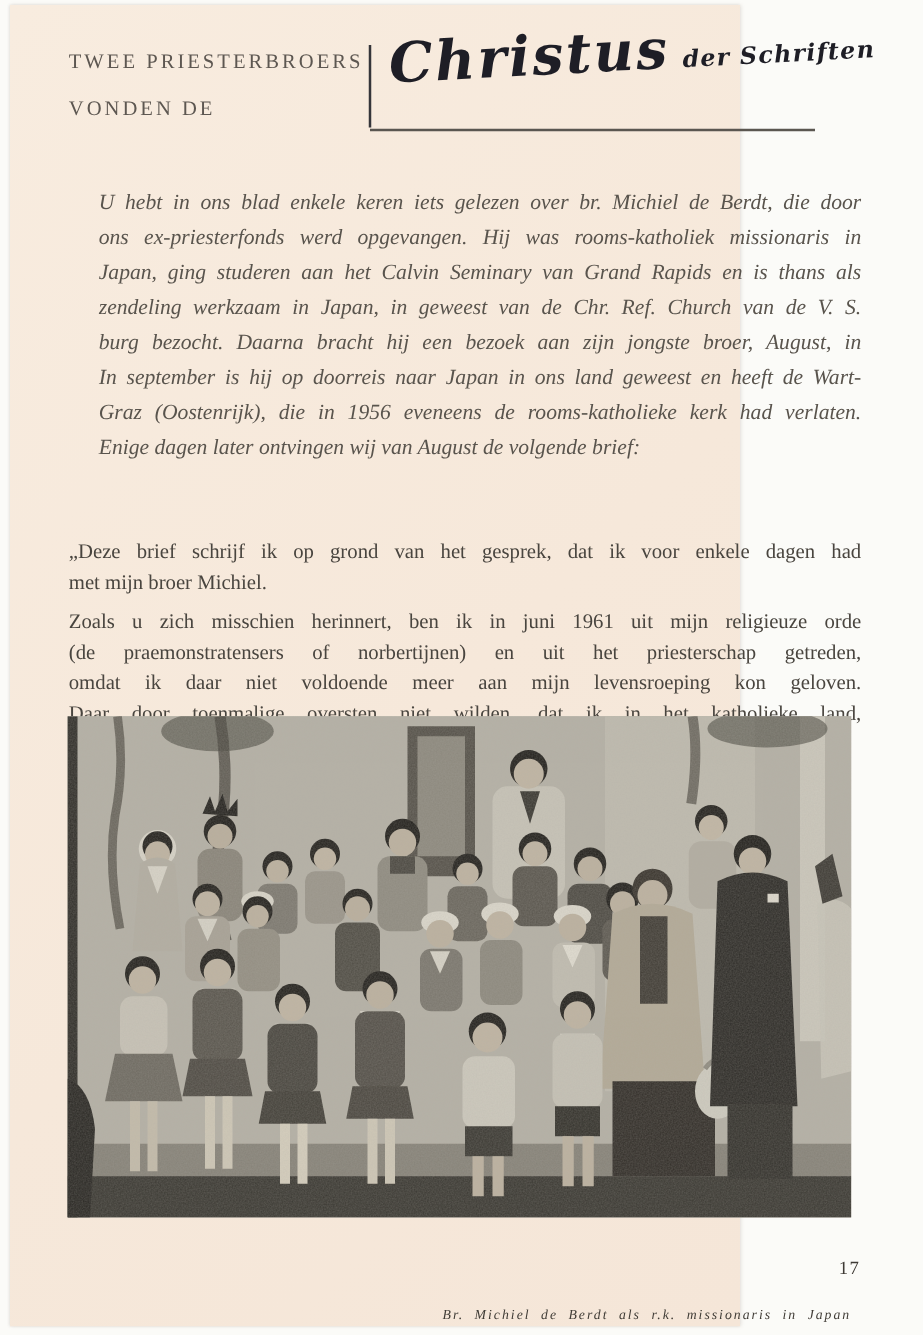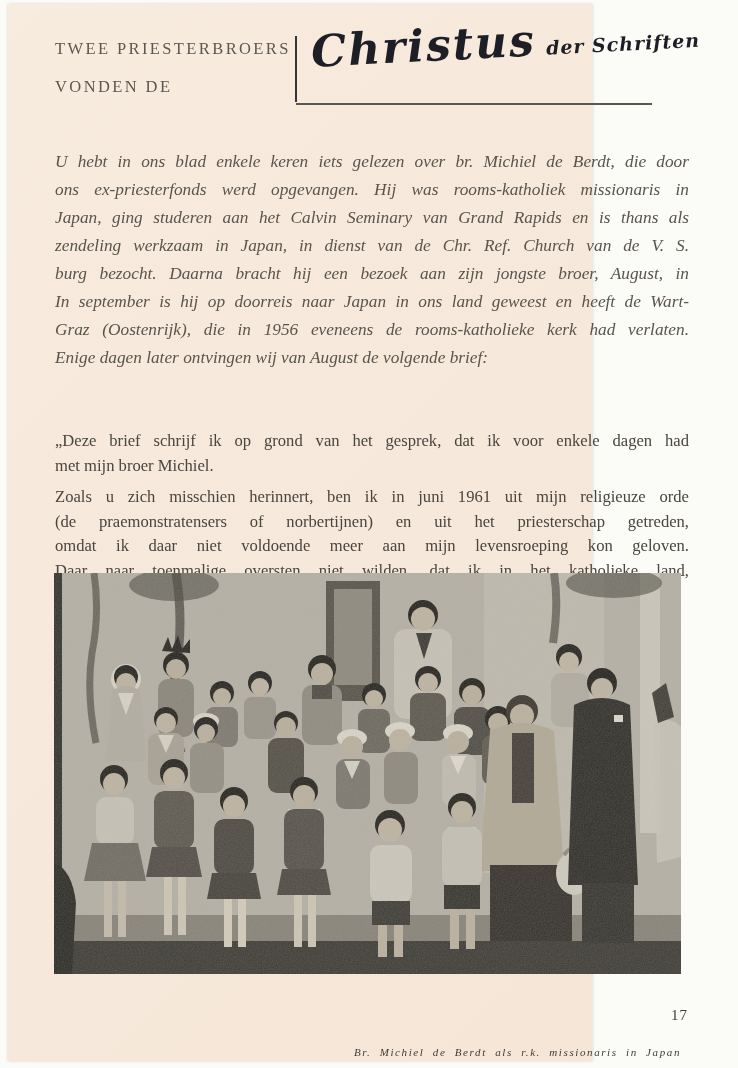--- a/index.html
+++ b/index.html
@@ -34,21 +34,21 @@
   .masthead .small{
     font-family:"DejaVu Serif", serif;font-style:italic;font-weight:bold;
     font-size:19px;letter-spacing:1px;margin-left:10px;
   }
   .hrule{position:absolute;left:288px;top:99px;width:356px;height:1.6px;background:#5a5650;}
   
   .intro{
     position:absolute;left:47px;top:144px;width:634px;
     font-style:italic;font-size:17.3px;color:#59544d;
   }
-  .intro .ln{height:28px;line-height:28px;white-space:nowrap;}
+  .intro .ln{height:28px;line-height:28px;white-space:nowrap;margin-left:24px;}
   .jline{text-align:justify;text-align-last:justify;white-space:normal !important;overflow:hidden;}
   
   .letter{
     position:absolute;left:47px;top:381px;width:634px;
     font-size:16.6px;color:#49453f;margin-top:44px;
   }
   .letter .ln{height:24.5px;line-height:24.5px;white-space:nowrap;}
   .pgap{height:7px;}
   
   .photo{
@@ -79,35 +79,35 @@
   <div class="vrule"></div>
   <div class="masthead">
     <span class="big">Christus</span><span class="small">der Schriften</span>
   </div>
   <div class="hrule"></div>
 
   <div class="intro">
     <div class="ln jline">U hebt in ons blad enkele keren iets gelezen over br. Michiel de Berdt, die door</div>
     <div class="ln jline">ons ex-priesterfonds werd opgevangen. Hij was rooms-katholiek missionaris in</div>
     <div class="ln jline">Japan, ging studeren aan het Calvin Seminary van Grand Rapids en is thans als</div>
-    <div class="ln jline">zendeling werkzaam in Japan, in dienst van de Chr. Ref. Church van de V. S.</div>
+    <div class="ln jline">zendeling werkzaam in Japan, in geweest van de Chr. Ref. Church van de V. S.</div>
     <div class="ln jline">burg bezocht. Daarna bracht hij een bezoek aan zijn jongste broer, August, in</div>
     <div class="ln jline">In september is hij op doorreis naar Japan in ons land geweest en heeft de Wart-</div>
     <div class="ln jline">Graz (Oostenrijk), die in 1956 eveneens de rooms-katholieke kerk had verlaten.</div>
     <div class="ln">Enige dagen later ontvingen wij van August de volgende brief:</div>
   </div>
 
   <div class="letter">
     <div class="ln jline">„Deze brief schrijf ik op grond van het gesprek, dat ik voor enkele dagen had</div>
     <div class="ln">met mijn broer Michiel.</div>
     <div class="pgap"></div>
     <div class="ln jline">Zoals u zich misschien herinnert, ben ik in juni 1961 uit mijn religieuze orde</div>
     <div class="ln jline">(de praemonstratensers of norbertijnen) en uit het priesterschap getreden,</div>
     <div class="ln jline">omdat ik daar niet voldoende meer aan mijn levensroeping kon geloven.</div>
-    <div class="ln jline">Daar naar toenmalige oversten niet wilden, dat ik in het katholieke land,</div>
+    <div class="ln jline">Daar door toenmalige oversten niet wilden, dat ik in het katholieke land,</div>
   </div>
 
   <div class="photo">
     <svg viewBox="0 0 627 401">
       <defs>
         <filter id="grain" x="0" y="0" width="100%" height="100%">
           <feTurbulence type="fractalNoise" baseFrequency="0.85" numOctaves="2" result="n"></feTurbulence>
           <feColorMatrix in="n" type="matrix" values="0 0 0 0 0.45  0 0 0 0 0.43  0 0 0 0 0.39  0 0 0 0.55 0"></feColorMatrix>
         </filter>
       </defs>

